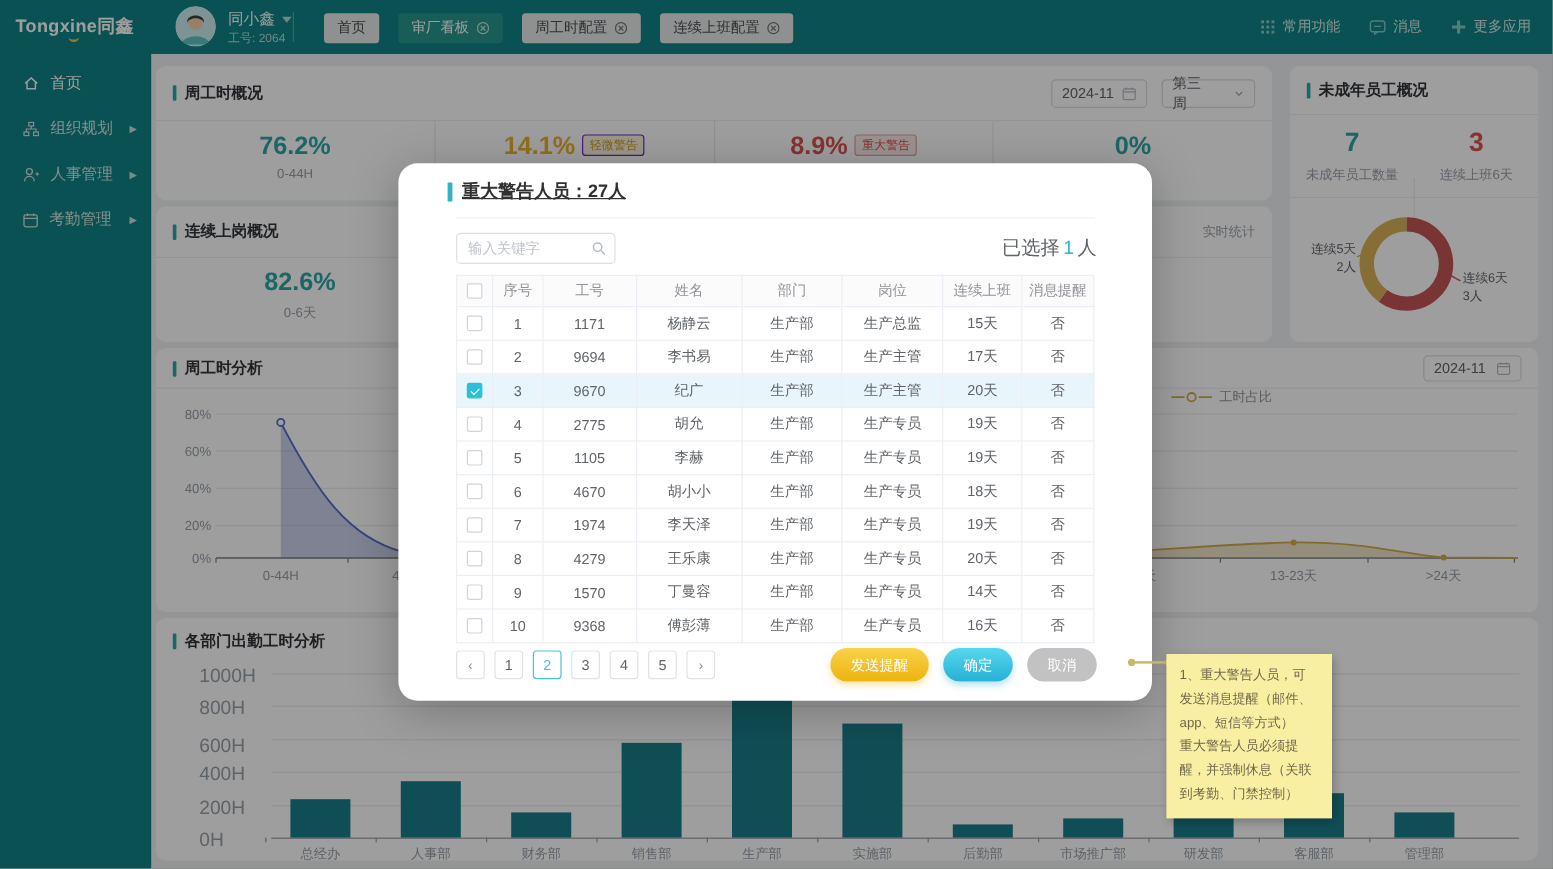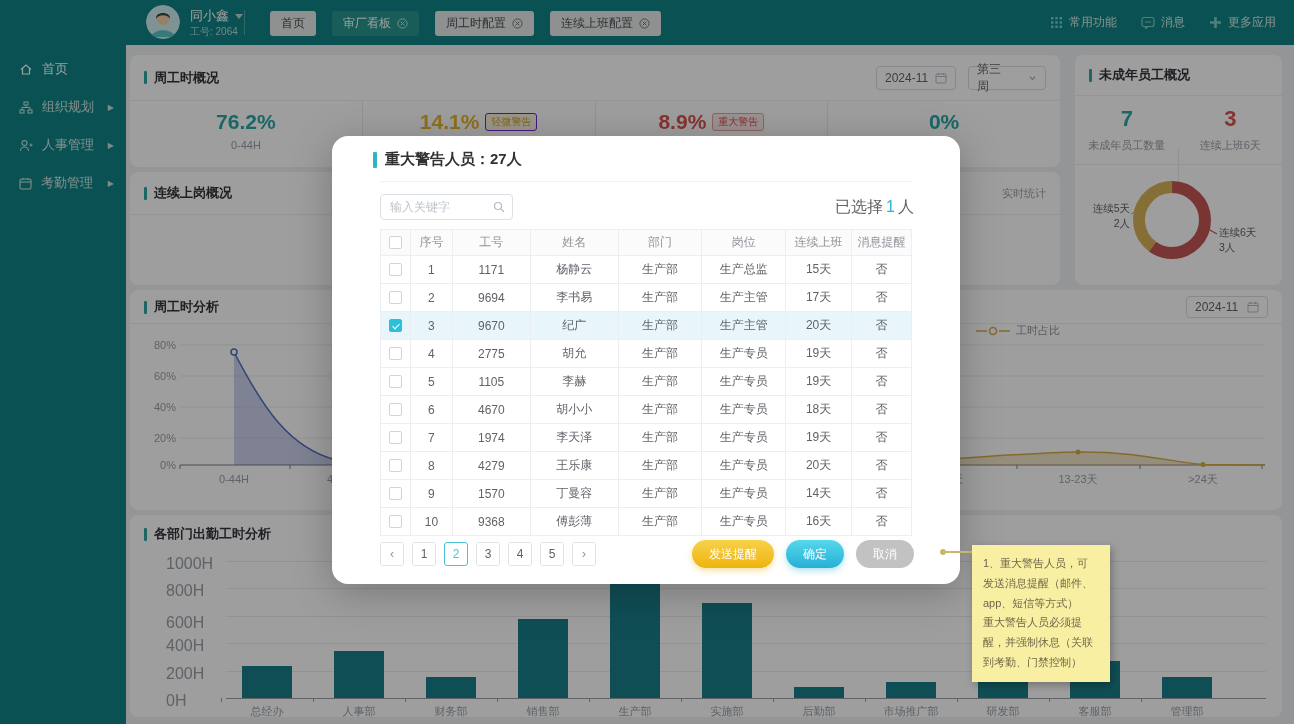--- a/index.html
+++ b/index.html
@@ -58,21 +58,21 @@
   .grid-h{position:absolute;left:96px;right:16px;height:1px;background:#ececec;}
   .axis-x5{position:absolute;left:96px;right:16px;height:1px;background:#9aa0a6;}
   .bar{position:absolute;width:50px;background:#1a7f8a;}
   .bar-label{position:absolute;width:96px;text-align:center;font-size:11px;color:#98a0a8;}
   .ytick5{position:absolute;width:56px;text-align:left;font-size:16px;color:#98a0a8;}
   .xtick5{position:absolute;width:1px;height:4px;background:#9aa0a6;}
 
   
   .mask{position:absolute;inset:0;background:rgba(0,0,0,.38);z-index:10;}
   .modal{position:absolute;left:332px;top:136px;width:628px;height:448px;background:#fff;border-radius:16px;z-index:20;box-shadow:0 8px 40px rgba(0,0,0,.25);}
-  .m-head{position:absolute;left:41px;top:14px;display:flex;align-items:center;gap:8px;font-size:15px;font-weight:700;color:#303133;}
+  .m-head{position:absolute;left:41px;top:14px;display:flex;align-items:center;gap:8px;font-size:15px;font-weight:700;color:#303133;text-decoration:underline;}
   .m-bar{width:4px;height:16px;background:#2fb3c5;border-radius:1px;}
   .m-sep{position:absolute;left:48px;right:48px;top:45px;height:1px;background:#f0f1f3;}
   .m-toolbar{position:absolute;left:48px;right:46px;top:57px;height:28px;display:flex;align-items:center;justify-content:space-between;}
   .search{position:relative;width:133px;}
   .search input{width:133px;height:26px;border:1px solid #dcdfe6;border-radius:4px;padding:0 26px 0 9px;font-size:12px;color:#5f6368;outline:none;}
   .search input::placeholder{color:#bfc4cc;}
   .search svg{position:absolute;right:8px;top:7px;}
   .selected{font-size:16px;color:#5f6368;}
   .selected b{color:#2cb5d8;font-weight:400;margin:0 3px;}
   .mtable{position:absolute;left:48px;top:93px;width:532px;border-collapse:collapse;font-size:12px;}
@@ -99,20 +99,24 @@
   .connector::before,.connector::after{content:"";position:absolute;top:-2px;width:6px;height:6px;border-radius:50%;background:#c7b966;}
   .connector::before{left:-4px;}.connector::after{right:-3px;}
   .note{position:absolute;left:972px;top:545px;width:138px;background:#f9efa3;color:#6f674a;font-size:11px;line-height:1.8;padding:9px 11px;z-index:26;box-shadow:2px 3px 8px rgba(0,0,0,.28);}
 </style>
 </head>
 <body>
 
 <div class="stage">
 
   <div class="topbar">
+    <div class="logo">
+        <span>Tongxine同鑫</span>
+        <span class="logo-smile"></span>
+      </div>
     <div class="avatar">
       <svg width="34" height="34" viewBox="0 0 34 34">
         <circle cx="17" cy="17" r="17" fill="#cdeef1"></circle>
         <circle cx="17" cy="14" r="6" fill="#f3cfa6"></circle>
         <path d="M10 14 C9 6 25 6 24 14 C22 9 12 9 10 14 Z" fill="#3b4046"></path>
         <path d="M5 32 C7 23 27 23 29 32 Z" fill="#59c5c3"></path>
       </svg>
     </div>
     <div class="uname">
         <span>同小鑫</span>
@@ -319,20 +323,24 @@
 
   <div class="card" style="left:130px;top:172px;width:930px;height:113px;">
     <div class="card-head" style="height:42px;">
       <div class="ctitle">
           <span class="tbar"></span>
           <span>连续上岗概况</span>
         </div>
       <div class="rt-label">实时统计</div>
     </div>
     <div class="hline"></div>
+    <div style="position:absolute;left:60px;top:52px;width:120px;text-align:center;">
+      <div class="stat-num c-teal">82.6%</div>
+      <div class="stat-label">0-6天</div>
+    </div>
   </div>
 
   <div class="card" style="left:130px;top:290px;width:1152px;height:220px;">
     <div class="card-head" style="height:28px;padding-top:6px;">
       <div class="ctitle">
           <span class="tbar"></span>
           <span>周工时分析</span>
         </div>
       <div class="inputbox" style="margin-left:auto;width:82px;justify-content:space-between;height:22px;">
         <span>2024-11</span>

